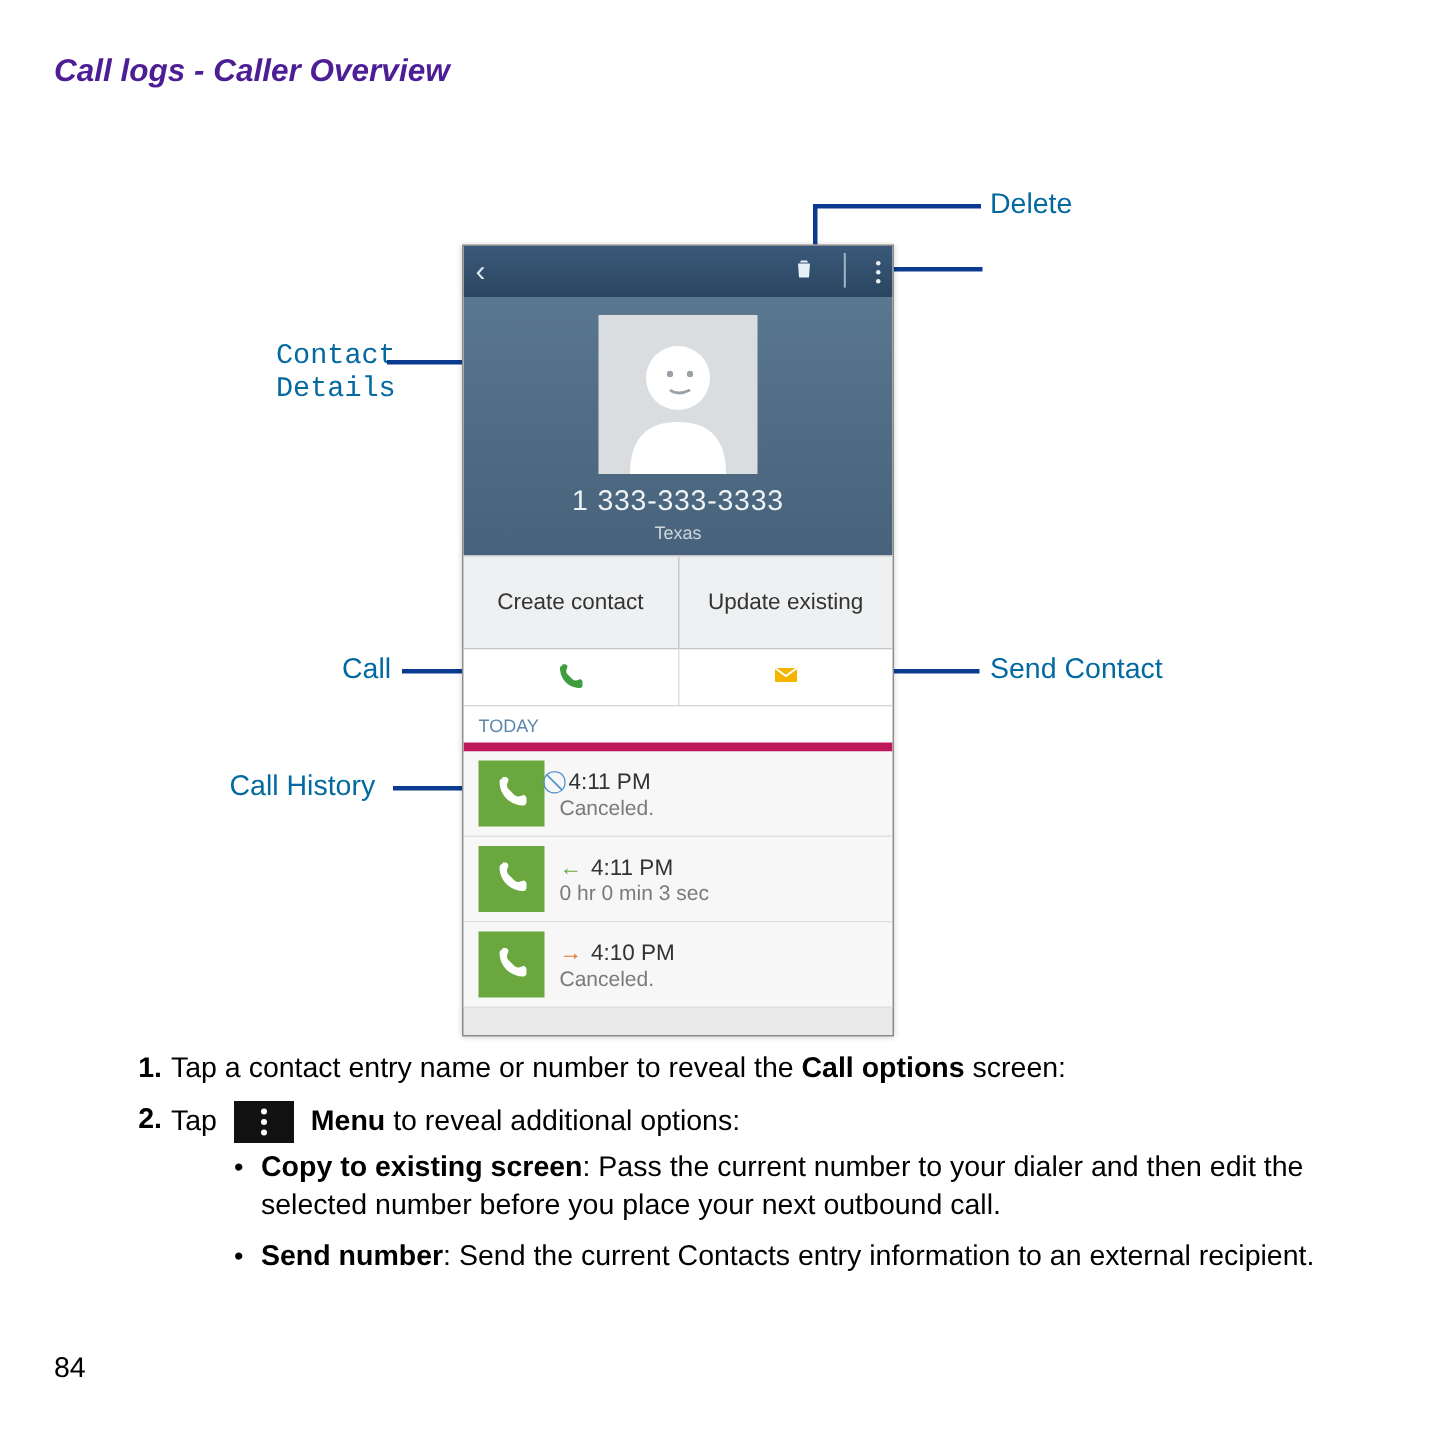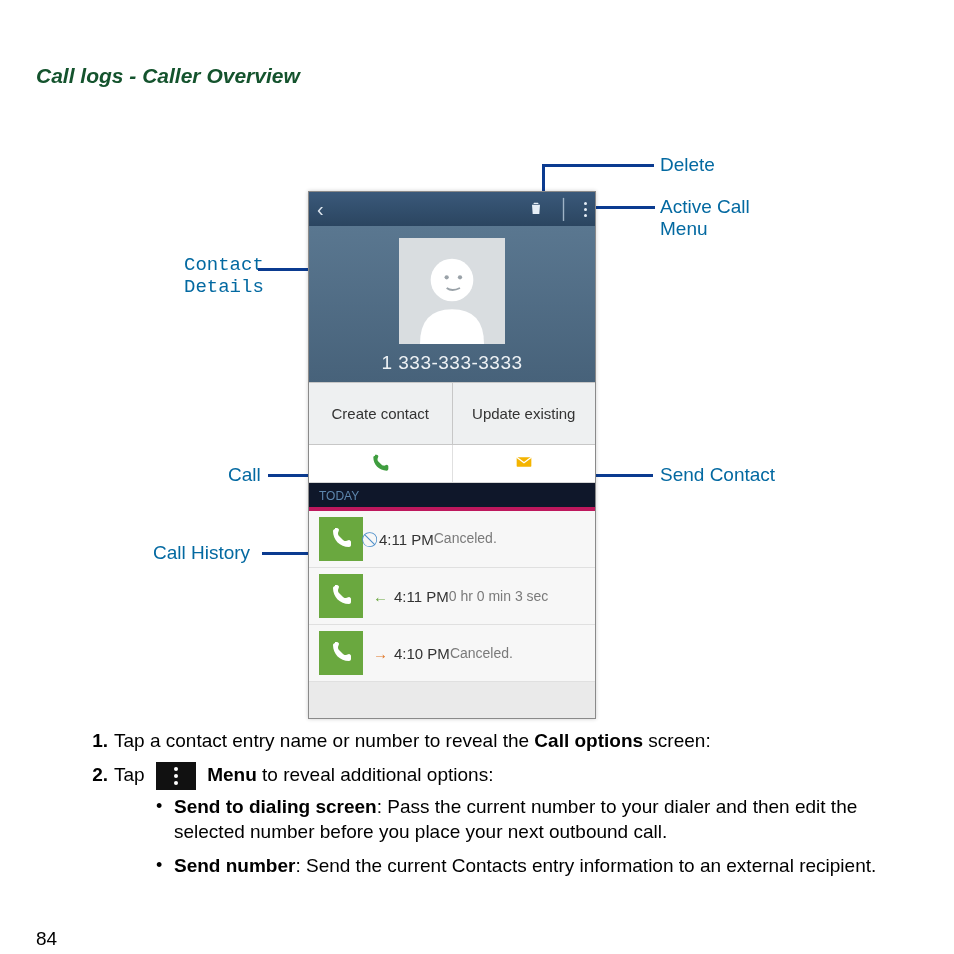--- a/index.html
+++ b/index.html
@@ -7,27 +7,26 @@
     width: 954px;
     height: 954px;
     background: #fff;
     font-family: Arial, Helvetica, sans-serif;
     font-size: 19px;
     color: #000;
     position: relative;
     padding: 36px 36px 0 36px;
   }
   .page-title {
-    color: #14532d;
+    color: #4c1d95;
     font-style: italic;
     font-weight: bold;
     font-size: 21px;
     margin-bottom: 18px;
     margin-left: 0;
-    margin-top: 28px;
   }
   .diagram-area {
     position: relative;
     height: 610px;
     width: 100%;
   }
   
   .callout {
     position: absolute;
     font-size: 19px;
@@ -84,60 +83,56 @@
   .phone-loc { color:#cdd6dd; font-size:12px; margin-top:2px; }
 
   .twobtn { display:flex; background:#eef0f1; border-top:1px solid #c7c7c7; border-bottom:1px solid #c7c7c7;}
   .twobtn div { flex:1; text-align:center; font-size:15px; padding:22px 0; color:#333; }
   .twobtn div:first-child { border-right:1px solid #c7c7c7; }
 
   .iconrow { display:flex; background:#fff; height:38px; border-bottom:1px solid #d6d6d6;}
   .iconrow div { flex:1; display:flex; align-items:center; justify-content:center; }
   .iconrow div:first-child { border-right:1px solid #e0e0e0; }
 
-  .today-hdr { font-size:12px; color:#5d86ad; padding:6px 10px 4px; background:#0f172a; border-bottom:4px solid #be185d;}
+  .today-hdr { font-size:12px; color:#5d86ad; padding:6px 10px 4px; background:#ffffff; border-bottom:6px solid #be185d;}
 
   .log { display:flex; align-items:center; padding:6px 10px; border-bottom:1px solid #e0e0e0; background:#f7f7f7; }
   .log .sq { width:44px; height:44px; background:#6aa83f; display:flex; align-items:center; justify-content:center; margin-right:10px; }
   .log .sq svg { width:24px; height:24px; }
-  .log .info { display:flex; flex-direction:row; }
+  .log .info { display:flex; flex-direction:column; }
   .log .info .t { font-size:15px; color:#333; display:flex; align-items:center; gap:6px; }
   .log .info .s { font-size:14px; color:#7a7a7a; }
 
   
   .instr { margin-top: 12px; padding-left: 44px; padding-right:10px; }
   .step  { display:flex; margin-bottom: 8px; align-items:flex-start; line-height:1.35; }
   .step .num { font-weight:bold; width:28px; flex-shrink:0; text-align:right; margin-right:6px; }
   .step .txt { flex:1; }
   .menu-chip {
     display:inline-flex; vertical-align:middle;
     width:40px; height:28px; background:#111;
     align-items:center; justify-content:center;
     margin: 0 6px;
   }
   .menu-chip .menu-dots span { background:#fff; width:4px; height:4px; }
   ul.bullets { list-style:none; margin-left: 42px; margin-top:4px; }
   ul.bullets li { position:relative; padding-left:18px; margin-bottom:8px; line-height:1.35; }
   ul.bullets li::before { content:"•"; position:absolute; left:0; top:0; font-size:18px; }
   .b { font-weight:bold; }
 
-  .pagenum { position:absolute; bottom:4px; left:36px; font-size:19px; }
+  .pagenum { position:absolute; bottom:30px; left:36px; font-size:19px; }
 </style>
 </head>
 <body>
 
 <div class="page-title">Call logs - Caller Overview</div>
 
 <div class="diagram-area">
 
   <div class="callout right" style="left:624px; top:48px;">Delete</div>
-  <div class="callout right" style="left:624px; top:90px;">
-    <span>Active Call</span><br>
-    <span>Menu</span>
-  </div>
   <div class="callout left" style="left:148px; top:148px;font-family:Liberation Mono, monospace;">
     <span>Contact</span><br>
     <span>Details</span>
   </div>
   <div class="callout left" style="left:192px; top:358px;">Call</div>
   <div class="callout right" style="left:624px; top:358px;">Send Contact</div>
   <div class="callout left" style="left:117px; top:436px;">Call History</div>
 
   <div class="line" style="left:506px; top:58px; width:112px;"></div>
   <div class="line-v" style="left:506px; top:58px; height:40px;"></div>
@@ -177,20 +172,21 @@
       <div class="avatar">
         <svg viewBox="0 0 64 72">
           <circle cx="32" cy="24" r="16" fill="#fff"></circle>
           <circle cx="28" cy="22" r="1.6" fill="#9aa2a8"></circle>
           <circle cx="38" cy="22" r="1.6" fill="#9aa2a8"></circle>
           <path d="M28 30 q4 3 10 0" stroke="#9aa2a8" stroke-width="1.4" fill="none"></path>
           <path d="M8 72 q0 -26 24 -26 q24 0 24 26 Z" fill="#fff"></path>
         </svg>
       </div>
       <div class="phone-num">1 333-333-3333</div>
+      <div class="phone-loc">Texas</div>
     </div>
 
     <div class="twobtn">
       <div>Create contact</div>
       <div>Update existing</div>
     </div>
 
     <div class="iconrow">
       <div>
         <svg viewBox="0 0 24 24" width="20" height="20" fill="#3f9d3f">
@@ -268,21 +264,21 @@
       <span>Tap </span><span class="menu-chip">
           <span class="menu-dots">
             <span></span>
             <span></span>
             <span></span>
           </span>
         </span>
       <span class="b">Menu</span><span> to reveal additional options:</span>
       <ul class="bullets">
         <li>
-          <span class="b">Send to dialing screen</span><span>: Pass the current number to your dialer and then edit the selected number before you place your next outbound call.</span>
+          <span class="b">Copy to existing screen</span><span>: Pass the current number to your dialer and then edit the selected number before you place your next outbound call.</span>
         </li>
         <li>
           <span class="b">Send number</span><span>: Send the current Contacts entry information to an external recipient.</span>
         </li>
       </ul>
     </div>
   </div>
 </div>
 
 <div class="pagenum">84</div>

